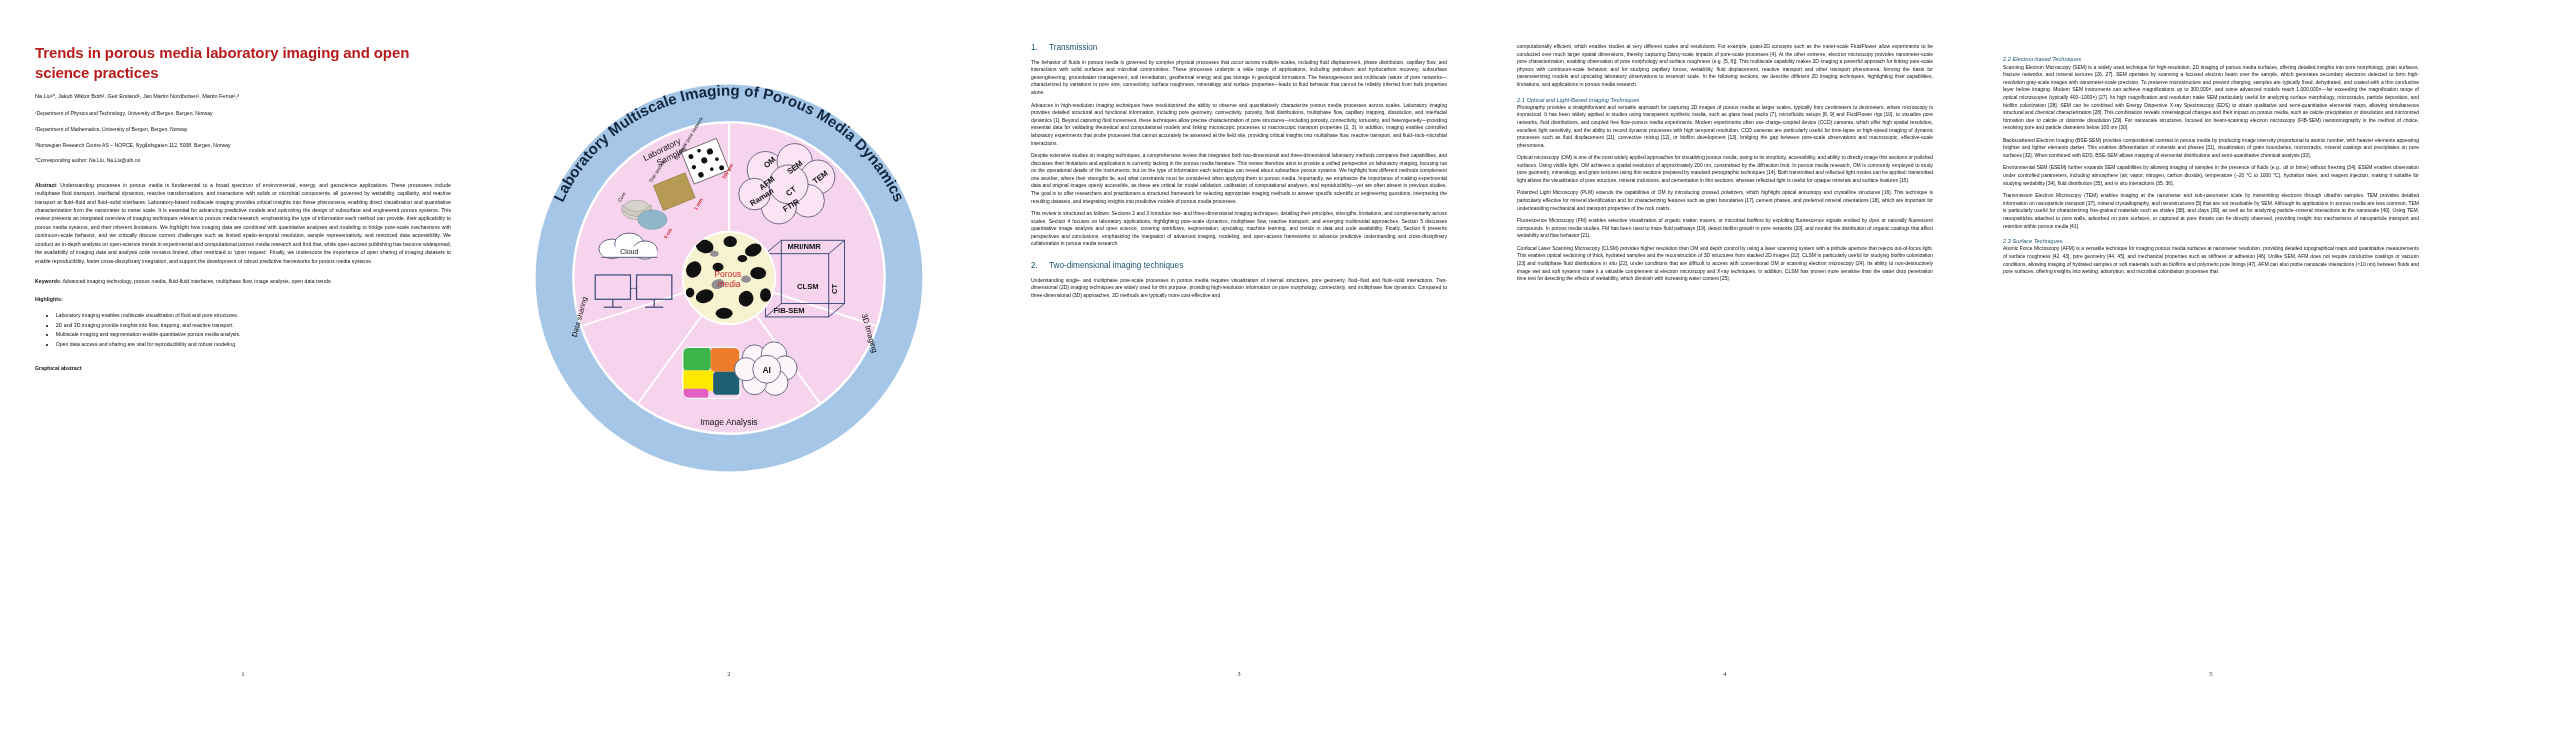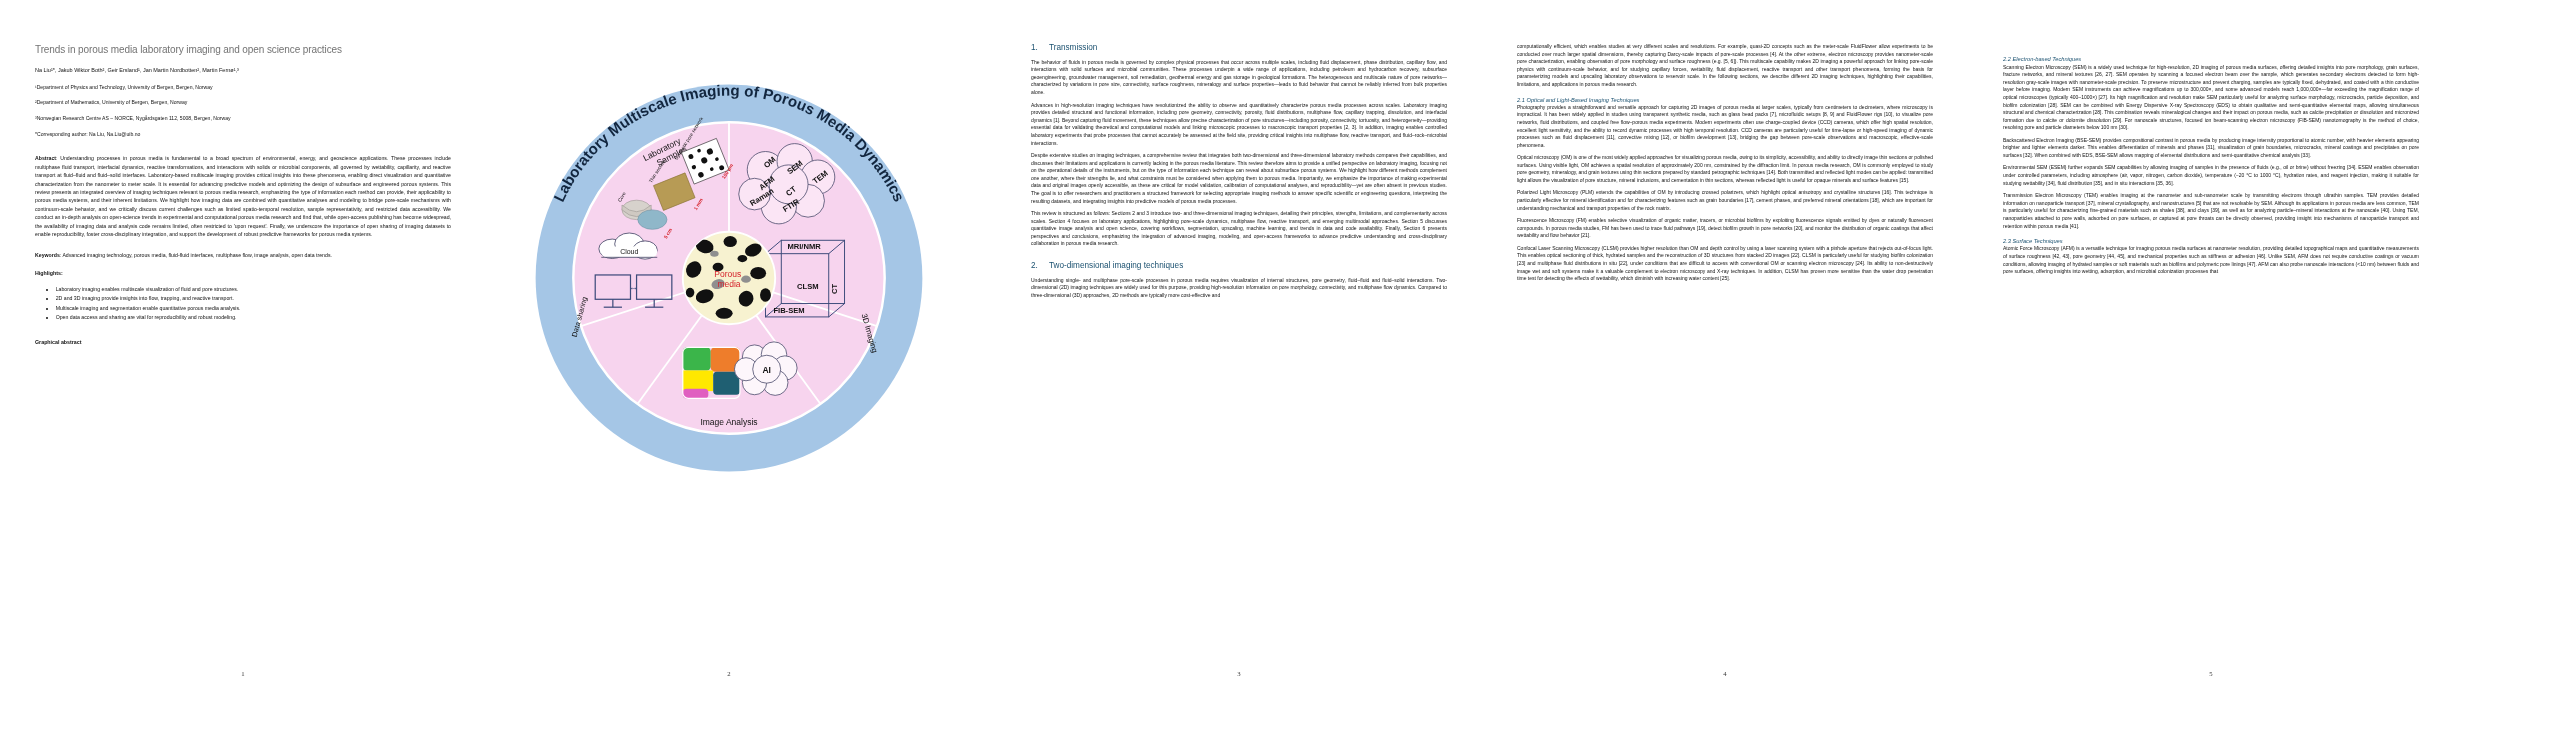--- a/index.html
+++ b/index.html
@@ -20,21 +20,21 @@
   #page1{left:0px;}
   #page2{left:486px;}
   #page3{left:996px;}
   #page4{left:1482px;}
   #page5{left:1968px;}
 
   .body-area{position:absolute;left:35px;right:35px;top:43px;}
 
   
   .title{
-    color:#737373;font-size:10px;line-height:1.32;font-weight:400;
+    color:#b91c1c;font-size:15px;line-height:1.32;font-weight:700;
     letter-spacing:-0.1px;margin:0 0 9.7px 0;
   }
   .authors{font-size:5.5px;line-height:1.5;margin:0 0 9.7px 0;color:#111;}
   .affil{font-size:5.1px;line-height:1.5;margin:0 0 8px 0;color:#111;}
   .corr{font-size:5.1px;line-height:1.5;margin:0 0 16px 0;color:#111;}
   .abstract{font-size:5.2px;line-height:1.62;text-align:justify;margin:0 0 12px 0;}
   .abstract b{font-weight:bold;}
   .keywords{font-size:5.2px;line-height:1.62;text-align:justify;margin:0 0 11px 0;}
   .keywords b{font-weight:bold;}
   .hl-head{font-size:5.3px;font-weight:bold;margin:0 0 8.5px 0;}

